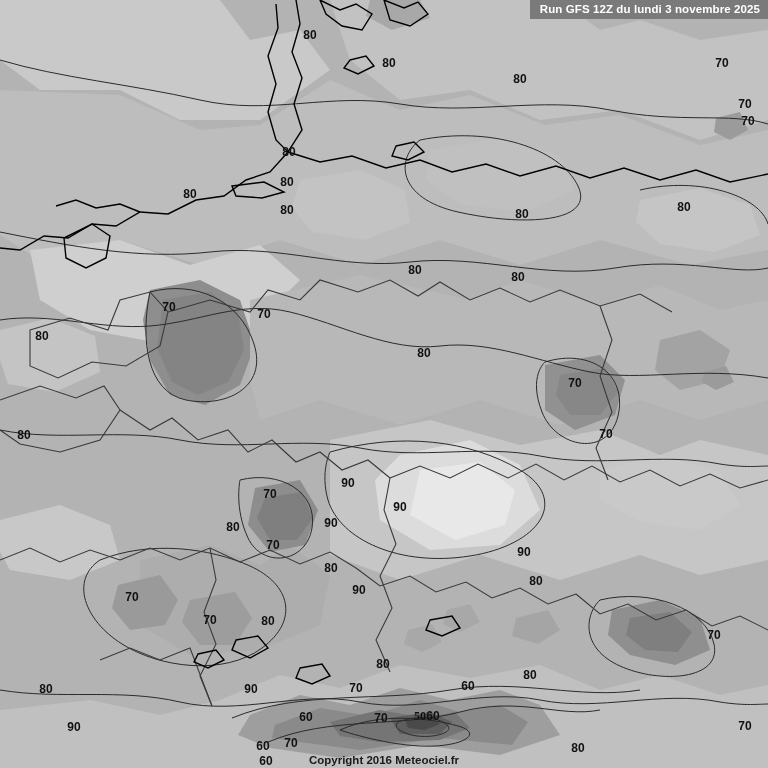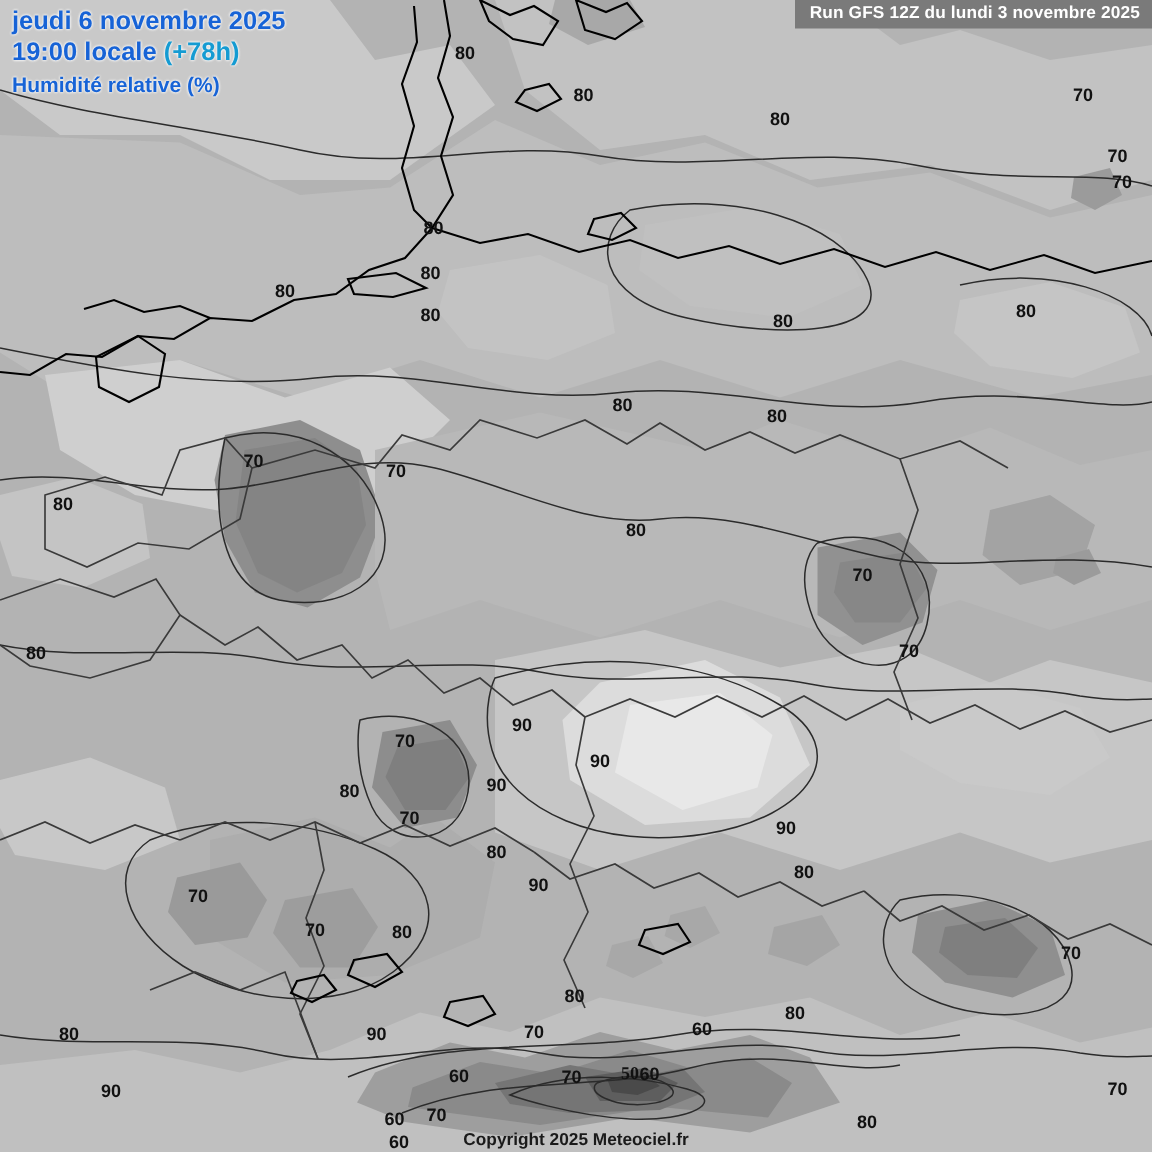--- a/index.html
+++ b/index.html
@@ -195,25 +195,17 @@
       <div class="lbl" style="left: 306px; top: 717px;">60</div>
       <div class="lbl" style="left: 251px; top: 689px;">90</div>
       <div class="lbl" style="left: 74px; top: 727px;">90</div>
       <div class="lbl" style="left: 745px; top: 726px;">70</div>
       <div class="lbl" style="left: 263px; top: 746px;">60</div>
       <div class="lbl" style="left: 291px; top: 743px;">70</div>
       <div class="lbl" style="left: 266px; top: 761px;">60</div>
       <div class="lbl" style="left: 578px; top: 748px;">80</div>
     </div>
 
-  <div class="hdr">
-    <div class="l1">jeudi 6 novembre 2025</div>
-    <div class="l2">
-      <span>19:00 locale</span>
-      <span class="off">(+78h)</span>
-    </div>
-    <div class="l3">Humidité relative (%)</div>
-  </div>
 
   <div class="runbox">Run GFS 12Z du lundi 3 novembre 2025</div>
 
-  <div class="copy">Copyright 2025 Meteociel.fr</div>
+  <div class="copy">Copyright 2016 Meteociel.fr</div>
 </div>
 
 </body></html>

